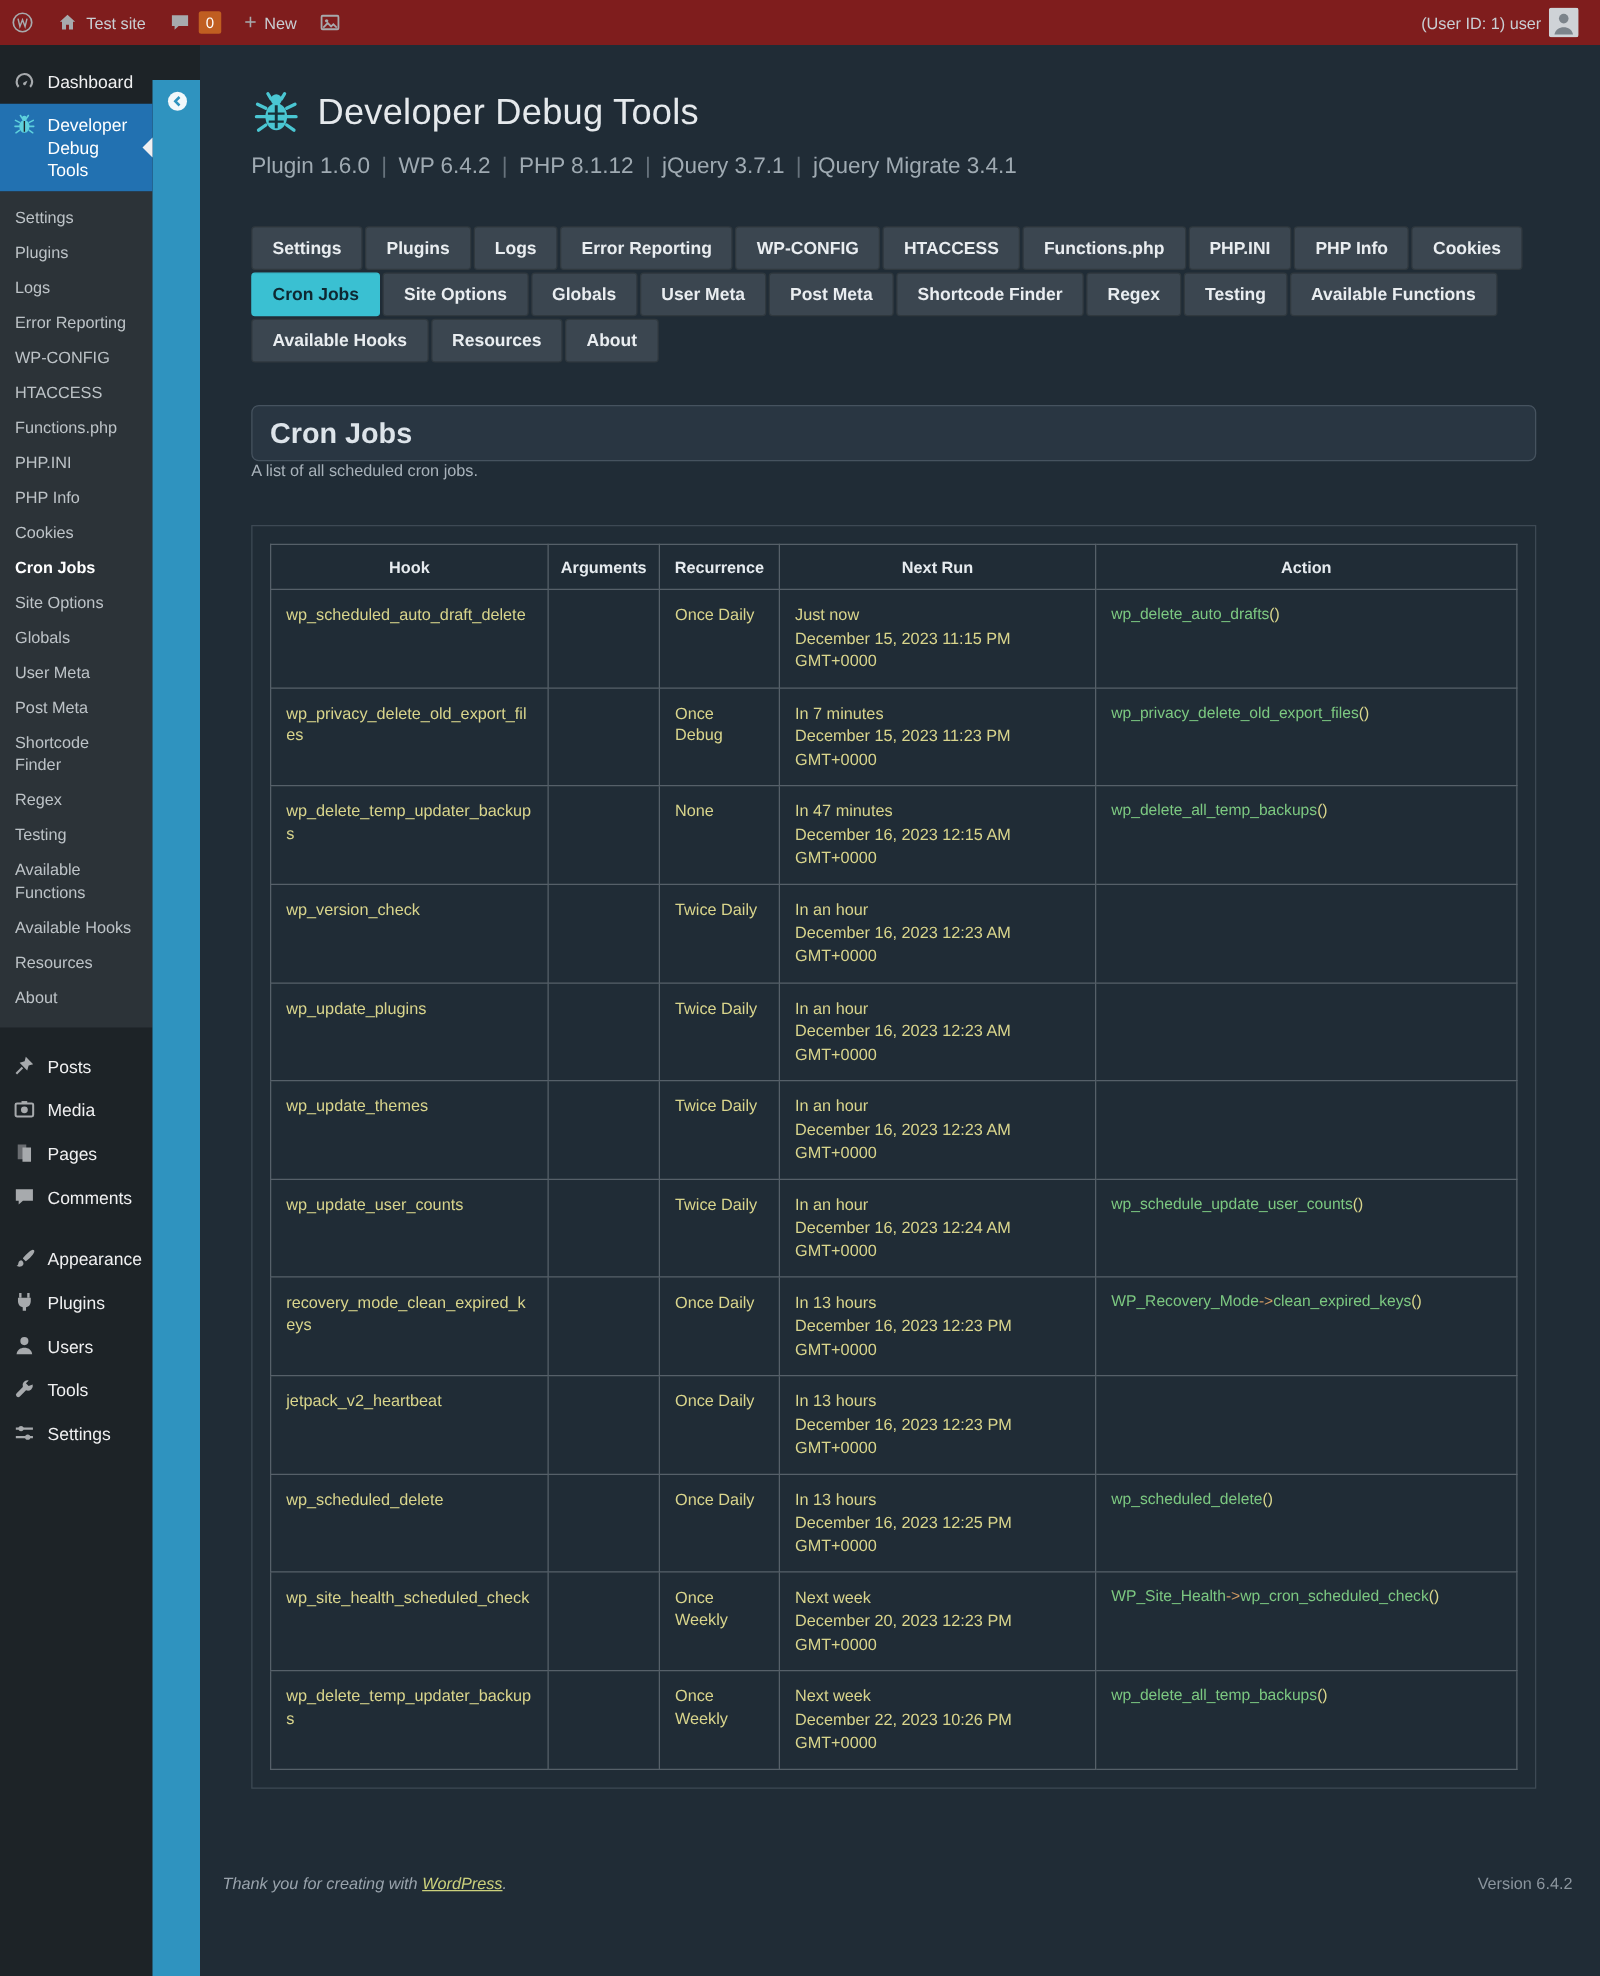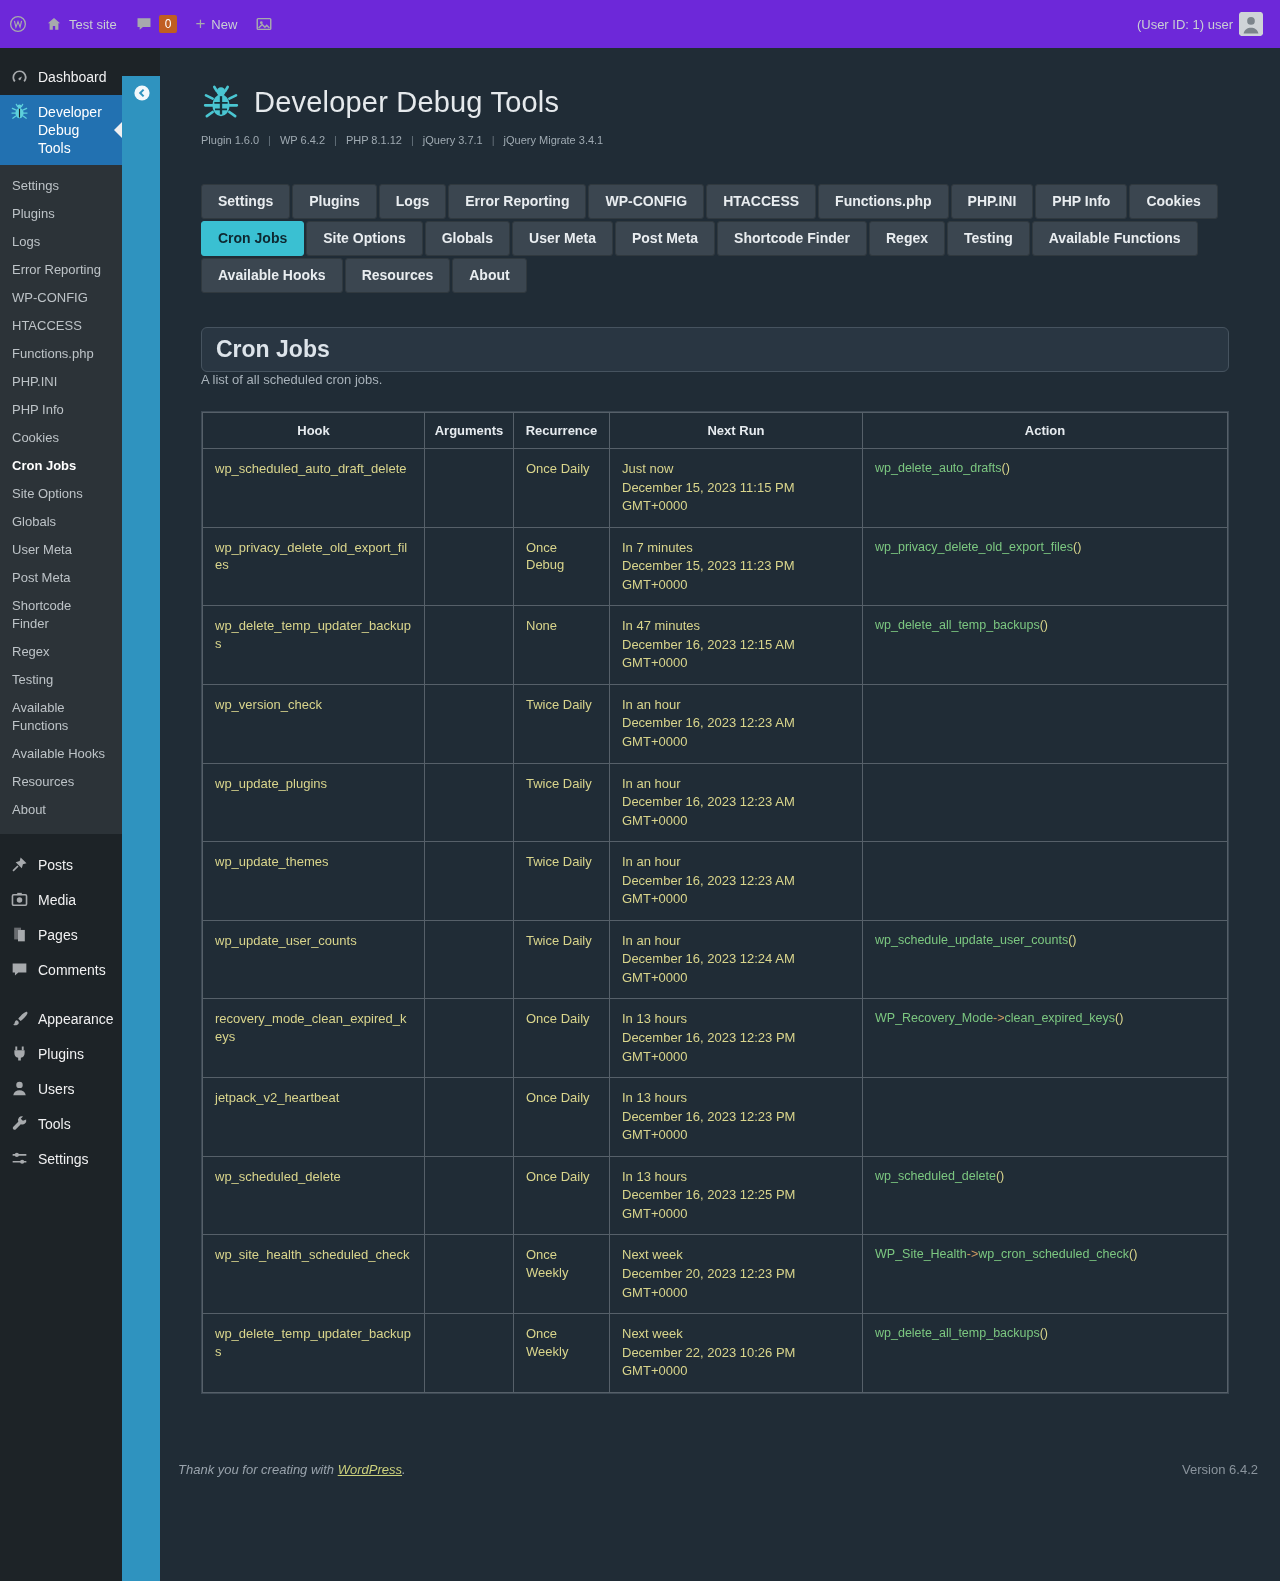--- a/index.html
+++ b/index.html
@@ -1,20 +1,20 @@
 <!DOCTYPE html>
 <html style="--accent: #3ac0d2; --blue: #2271b1; --yellow: #d9d58c; --green: #7cc881; --op: #cf9a63; --badge: #c05e21;"><head>
 <meta charset="utf-8">
 <style>
   *{box-sizing:border-box;margin:0;padding:0}
   html,body{width:1280px;height:1581px;overflow:hidden}
   body{font-family:"Liberation Sans",sans-serif;background:#202c36}
 
   
-  #adminbar{height:48px;background:#6d28d9;display:flex;align-items:stretch;color:#c9ced3;font-size:13px}
+  #adminbar{height:36px;background:#7f1d1d;display:flex;align-items:stretch;color:#c9ced3;font-size:13px}
   .ab-item{display:flex;align-items:center;gap:6px;padding:0 9px;cursor:pointer;white-space:nowrap}
   .ab-item .icon{display:inline-flex;width:18px;height:18px}
   .ab-item svg{width:18px;height:18px;color:#a7aaad}
   .ab-badge{background:var(--badge,#c05e21);color:#fff;padding:2px 6px;border-radius:2px;font-size:12px;line-height:14px}
   .ab-plus{font-size:17px;color:#a7aaad;font-weight:400}
   .ab-right{margin-left:auto;display:flex;align-items:center;padding-right:8px}
   .avatar{width:24px;height:24px;display:inline-flex;border-radius:2px;overflow:hidden}
   .avatar svg{width:24px;height:24px}
 
   
@@ -34,32 +34,32 @@
   .collapse-btn .icon{width:20px;height:20px;display:inline-flex;color:#f2f8fb}
   .collapse-btn svg{width:20px;height:20px}
 
   
   #main{flex:1;background:#202c36;min-width:0;display:flex;flex-direction:column}
   .wrap{margin:34px 51px 0 41px}
   .page-head{display:flex;align-items:center;gap:13px}
   .page-head .bug-big{width:40px;height:40px;display:inline-flex}
   .page-head svg{width:40px;height:40px}
   h1{font-size:29px;font-weight:400;color:#e5e9ec;letter-spacing:.2px}
-  .meta{margin-top:12px;font-size:11px;color:#9faab2}
+  .meta{margin-top:12px;font-size:18px;color:#9faab2}
   .meta-sep{color:#67737d;margin:0 9px}
 
   .tabs{margin-top:38px;display:flex;flex-wrap:wrap;gap:2px}
   .tab{font-family:inherit;background:#3b4650;border:1px solid #30393f;color:#e9edf0;font-size:14px;font-weight:700;padding:8px 16px;border-radius:3px;cursor:pointer;line-height:17px}
   .tab.active{background:var(--accent,#3ac0d2);border-color:var(--accent,#3ac0d2);color:#0e2831}
 
   .panel{margin-top:34px;background:#293642;border:1px solid #46535f;border-radius:6px;padding:8px 14px}
   .panel h2{font-size:23px;font-weight:700;color:#dde4ea}
   .desc{font-size:13px;color:#a8b2ba}
 
-  .table-box{margin-top:24px;border:1px solid #3d4954;}
+  .table-box{margin-top:36px;border:1px solid #3d4954;padding:14px}
   table{width:100%;border-collapse:collapse;table-layout:fixed}
   th,td{border:1px solid #566069}
   th{padding:10px 8px;font-size:13px;color:#e6ebef;text-align:center;font-weight:700}
   td{padding:11px 12px;vertical-align:top;font-size:13px;line-height:1.35;color:var(--yellow,#d9d58c);overflow-wrap:anywhere}
   td.action{font-family:Liberation Sans, sans-serif;font-size:12.5px}
   .code-fn{color:var(--green,#7cc881)}
   .code-pn{color:var(--yellow,#d9d58c)}
   .code-op{color:var(--op,#cf9a63)}
   .nr-line{margin-bottom:1px}
 

